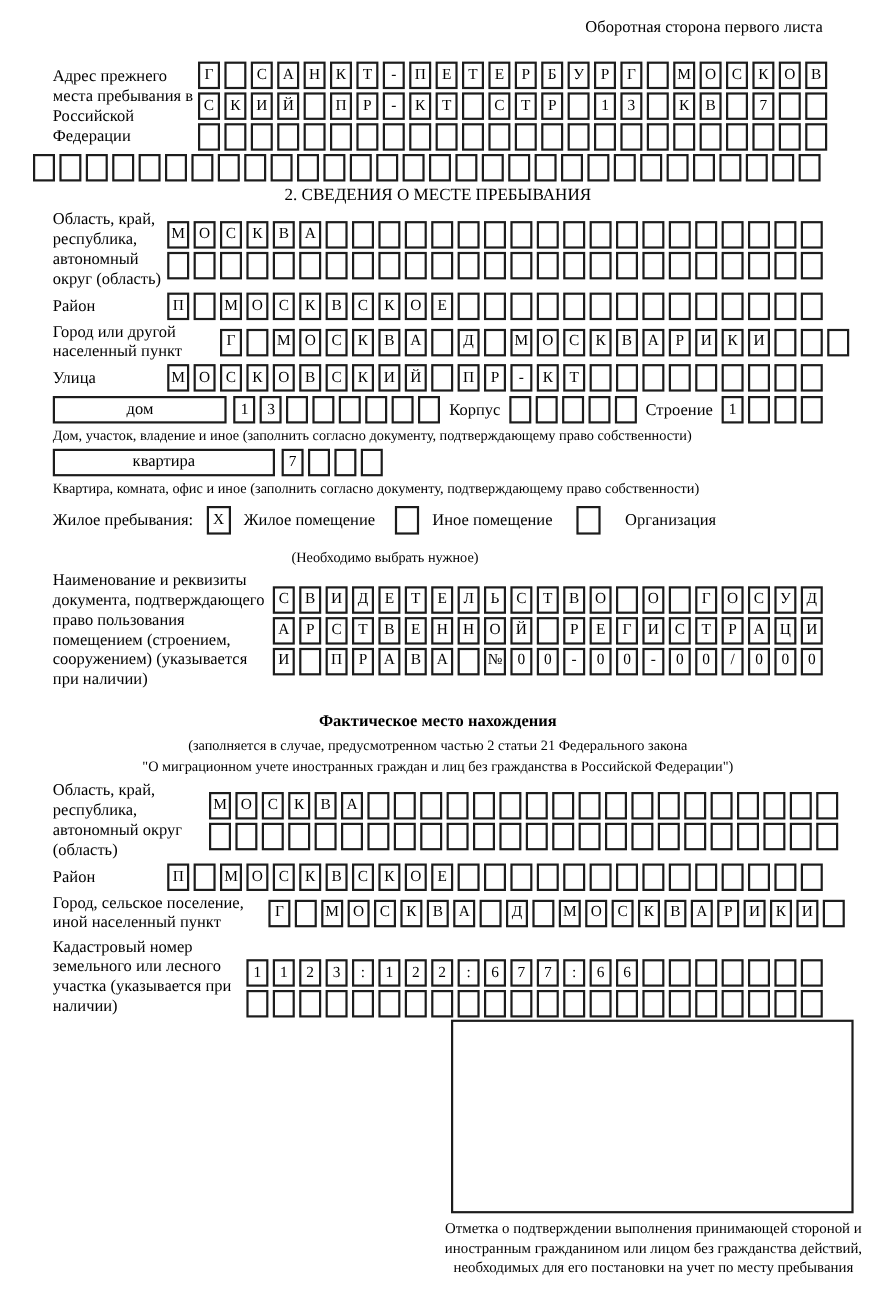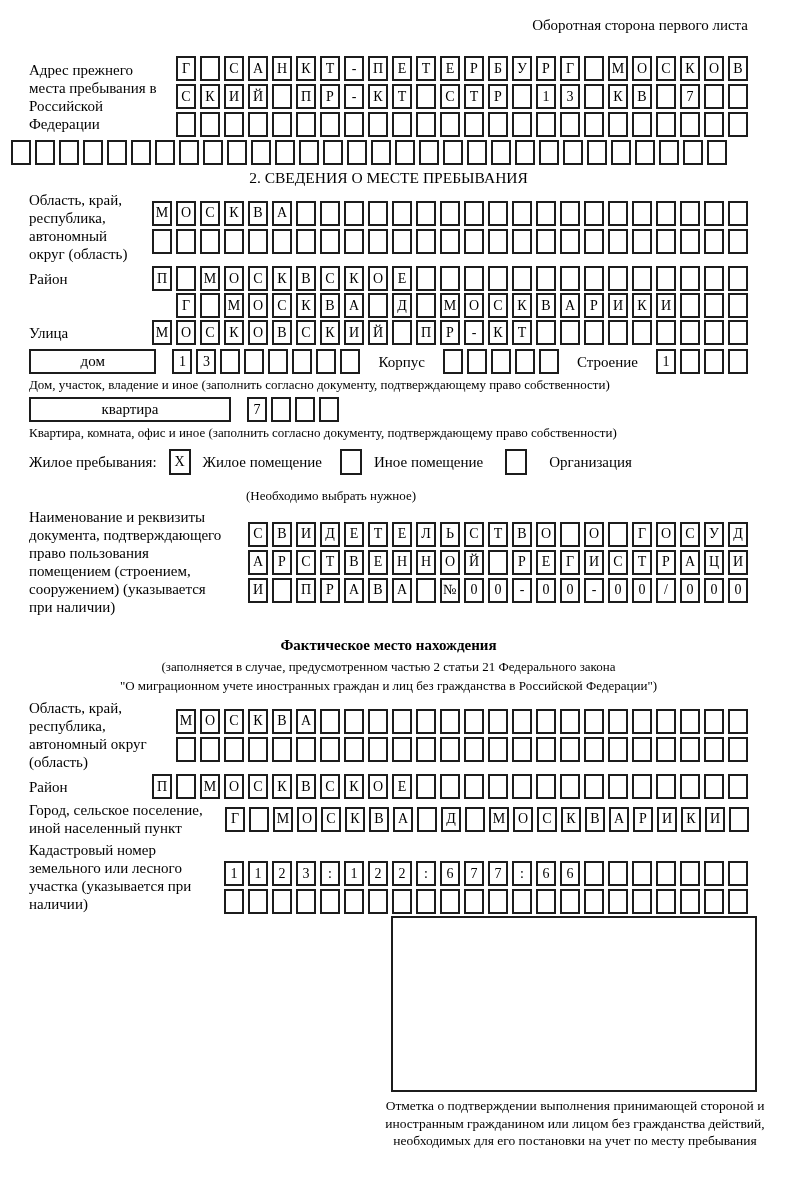--- a/index.html
+++ b/index.html
@@ -1,39 +1,39 @@
 <!DOCTYPE html>
 <html><head>
 <meta charset="utf-8">
 <style>
   html,body{margin:0;padding:0;background:#fff;}
   .page{
     width:800px;height:1180px;box-sizing:border-box;position:relative;
-    padding:16px 52px 0 29px;
+    padding:16px 52px 0 48px;
     font-family:"Liberation Serif", serif;color:#000;overflow:hidden;
   }
   .note-top{text-align:right;font-size:15px;line-height:18px;}
   .field{display:flex;align-items:center;}
   .flabel{font-size:15px;line-height:18px;flex:0 0 auto;}
   .w130{width:132px;} .w100{width:102px;} .w150{width:152px;}
   .w200{width:200px;} .w140{width:142px;} .w195{width:196px;} .w170{width:172px;}
   .boxes-col{margin-left:auto;display:flex;flex-direction:column;gap:3px;align-items:flex-end;}
   .cells{display:flex;gap:4px;margin-left:auto;flex:0 0 auto;}
   .cells.noauto{margin-left:0;}
   .cell{
     width:20px;height:25px;box-sizing:border-box;border:2px solid #1c1c1c;
     display:flex;align-items:center;justify-content:center;
     font-size:14px;line-height:1;background:#fff;
   }
   .fullrow{margin-left:-18px;margin-top:3px;}
   .caption{font-size:13px;line-height:16px;}
   .center{text-align:center;}
   .section-title{font-weight:normal;font-size:15.5px;text-align:center;margin-top:4px;margin-bottom:4px;}
   .mt2{margin-top:2px;} .mt3{margin-top:3px;} .mt4{margin-top:4px;}
-  .house-row{display:flex;align-items:center;gap:16px;margin-top:4px;}
+  .house-row{display:flex;align-items:center;gap:6px;margin-top:4px;}
   .widebox{
     height:25px;box-sizing:border-box;border:2px solid #1c1c1c;
     display:flex;align-items:center;justify-content:center;font-size:15px;background:#fff;
   }
   .wb-house{width:168px;} .wb-apt{width:202px;}
   .inline-label{font-size:15px;line-height:18px;white-space:nowrap;padding:0 2px;}
   .stay-row{display:flex;align-items:center;gap:12px;margin-top:8px;}
   .checkbox{
     width:22px;height:26px;box-sizing:border-box;border:2px solid #1c1c1c;
     display:flex;align-items:center;justify-content:center;font-size:14px;background:#fff;flex:0 0 auto;
@@ -254,20 +254,21 @@
         <div class="cell"></div>
         <div class="cell"></div>
         <div class="cell"></div>
         <div class="cell"></div>
         <div class="cell"></div>
         <div class="cell"></div>
       </div>
   </div>
 
   <div class="field mt2">
+    <div class="flabel w150">Город или другой населенный пункт</div>
     <div class="cells">
         <div class="cell">Г</div>
         <div class="cell"></div>
         <div class="cell">М</div>
         <div class="cell">О</div>
         <div class="cell">С</div>
         <div class="cell">К</div>
         <div class="cell">В</div>
         <div class="cell">А</div>
         <div class="cell"></div>

